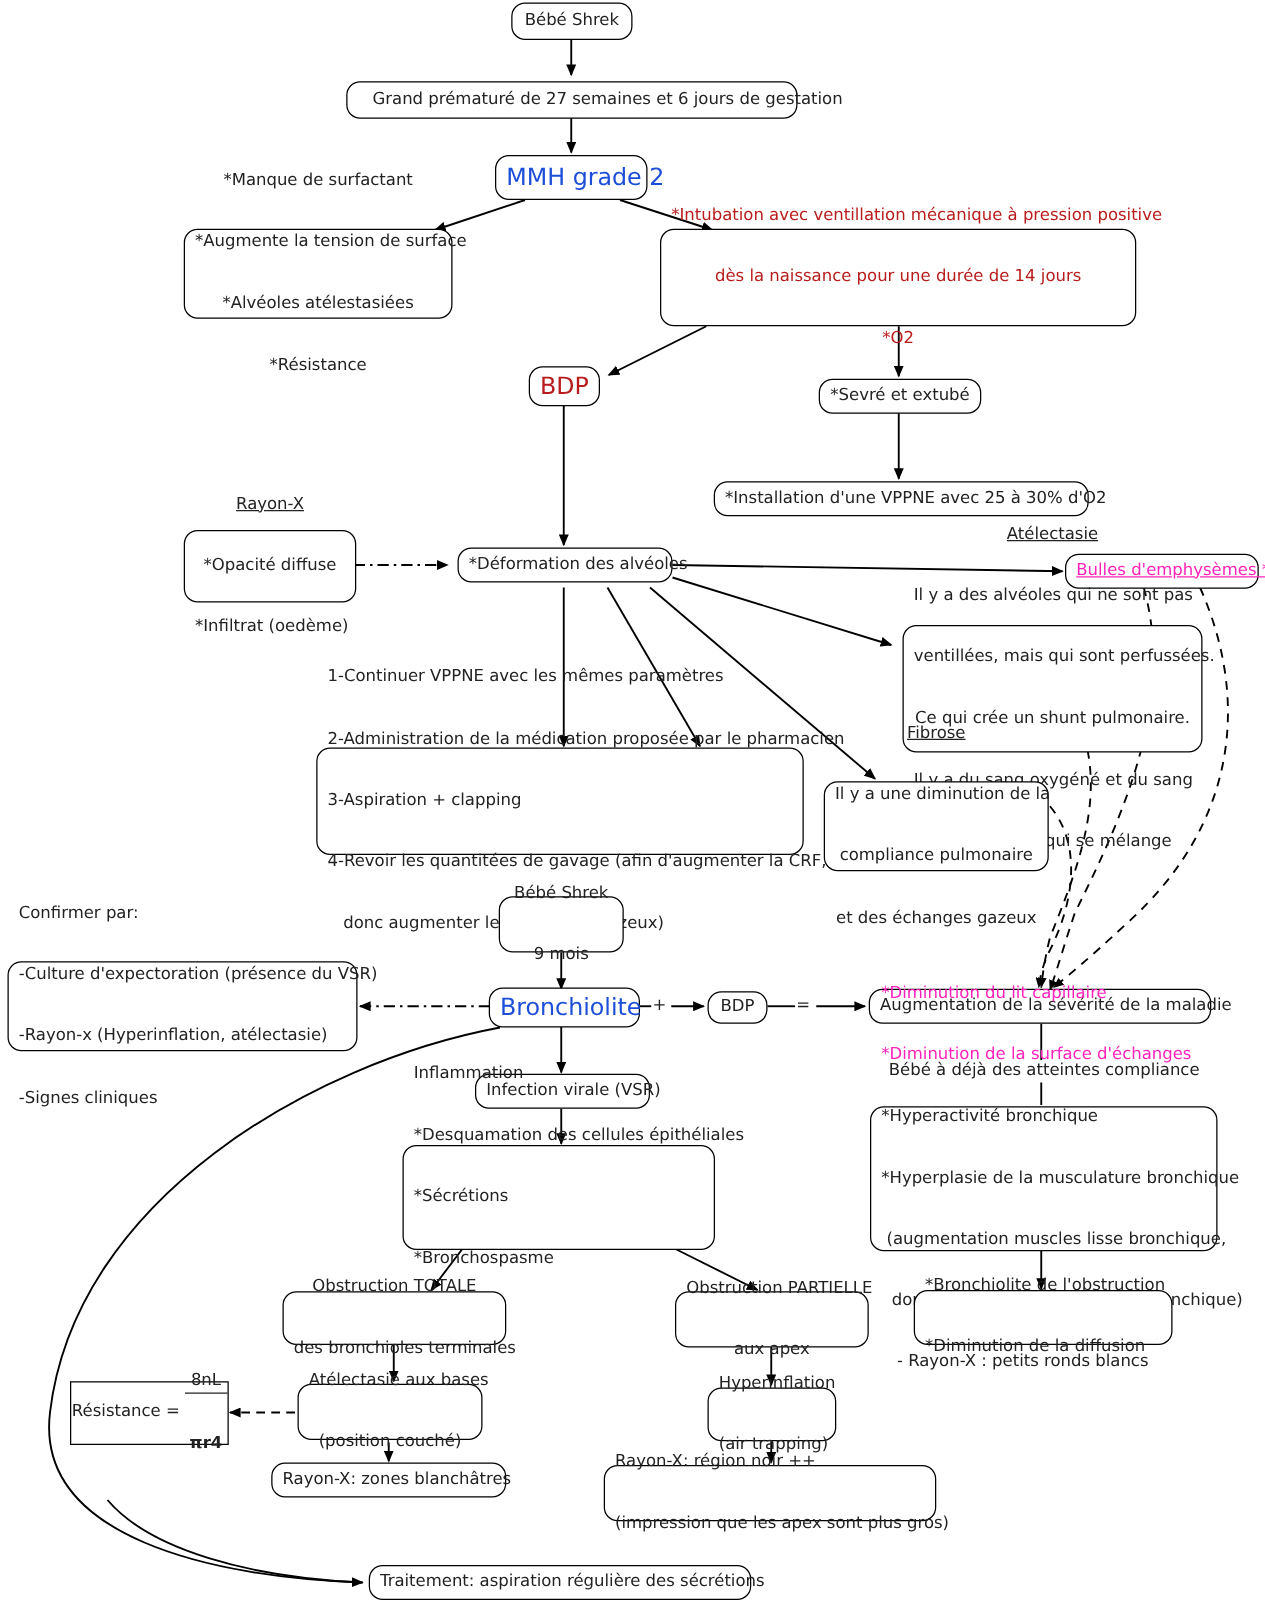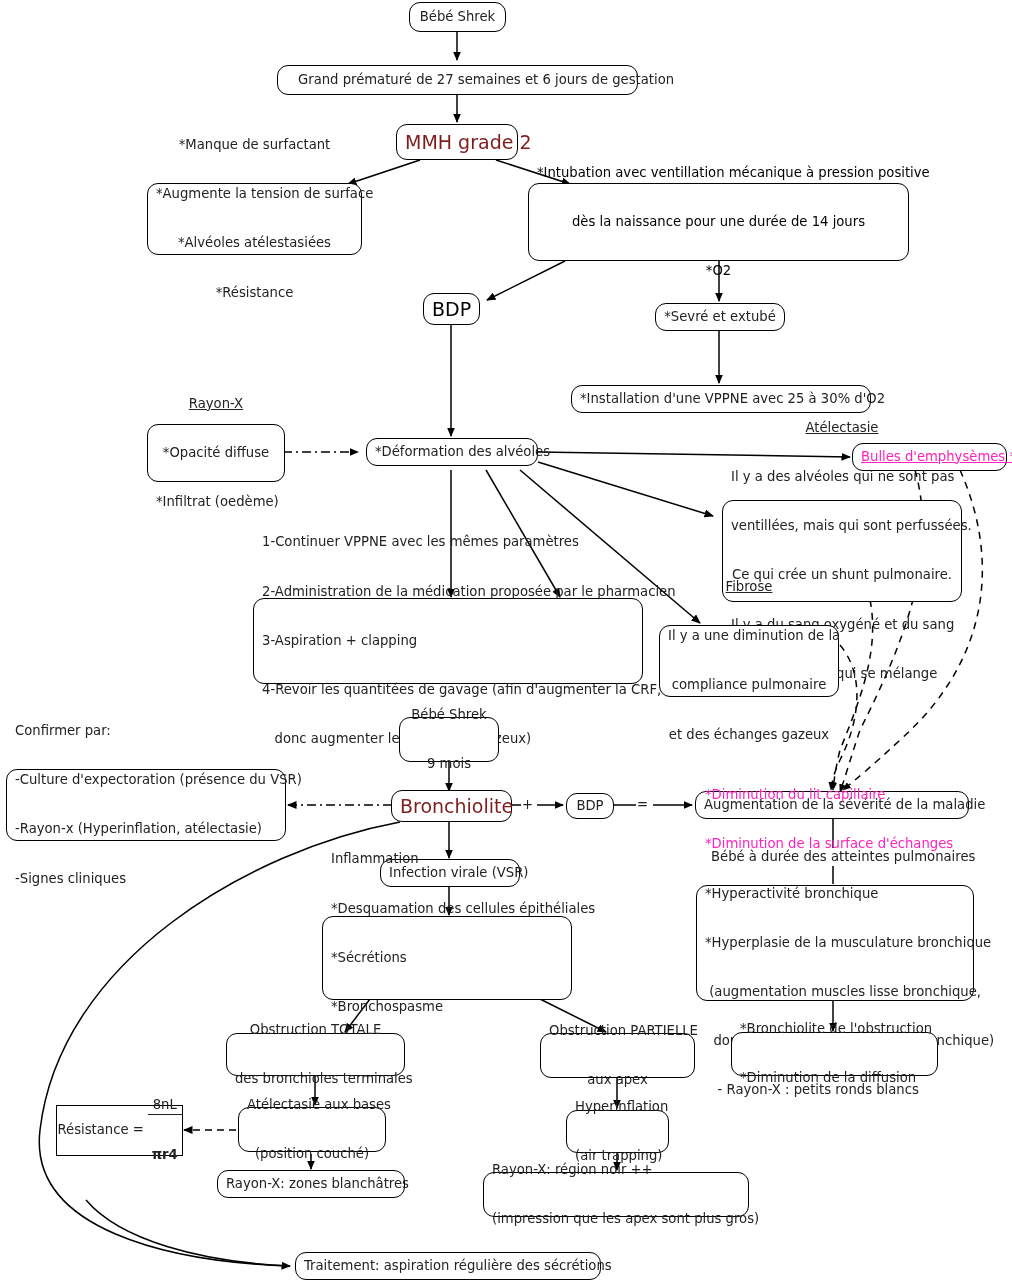--- a/index.html
+++ b/index.html
@@ -37,22 +37,22 @@
     text-align: center;
     display: flex;
     align-items: center;
     justify-content: center;
     padding: 3px 8px;
     white-space: pre;
   }
   .node.left { text-align: left; justify-content: flex-start; }
   .node.sharp { border-radius: 0; }
   .node .inner { width: 100%; }
-  .red   { color: #7f1d1d; }
-  .blue  { color: #000000; text-align: center; }
+  .red   { color: #1d4ed8; }
+  .blue  { color: #b91c1c; text-align: center; }
   .pink  { color: #ff22bb; }
   .black { color: #222222; }
   .big   { font-size: 19px; line-height: 23px; }
   .und   { text-decoration: underline; }
   .label {
     position: absolute;
     font-size: 13.2px;
     line-height: 16.4px;
     color: #222222;
     white-space: pre;
@@ -272,21 +272,21 @@
   <div class="label" style="left:637px; top:797px;">=</div>
 
   <div class="node" style="left:566px; top:793px; width:48px; height:26px;">
     <span class="inner">BDP</span>
   </div>
 
   <div class="node" style="left:695px; top:791px; width:274px; height:28px;">
     <span class="inner">Augmentation de la sévérité de la maladie</span>
   </div>
 
-  <div class="label" style="left:711px; top:849px;">Bébé à durée des atteintes pulmonaires</div>
+  <div class="label" style="left:711px; top:849px;">Bébé à déjà des atteintes compliance</div>
 
   <div class="node" style="left:380px; top:859px; width:140px; height:28px;">
     <span class="inner">Infection virale (VSR)</span>
   </div>
 
   <div class="node left" style="left:322px; top:916px; width:250px; height:84px;">
     <div class="inner">
       <span class="rowline">Inflammation</span>
       <span class="rowline">*Desquamation des cellules épithéliales</span>
       <span class="rowline">*Sécrétions</span>

